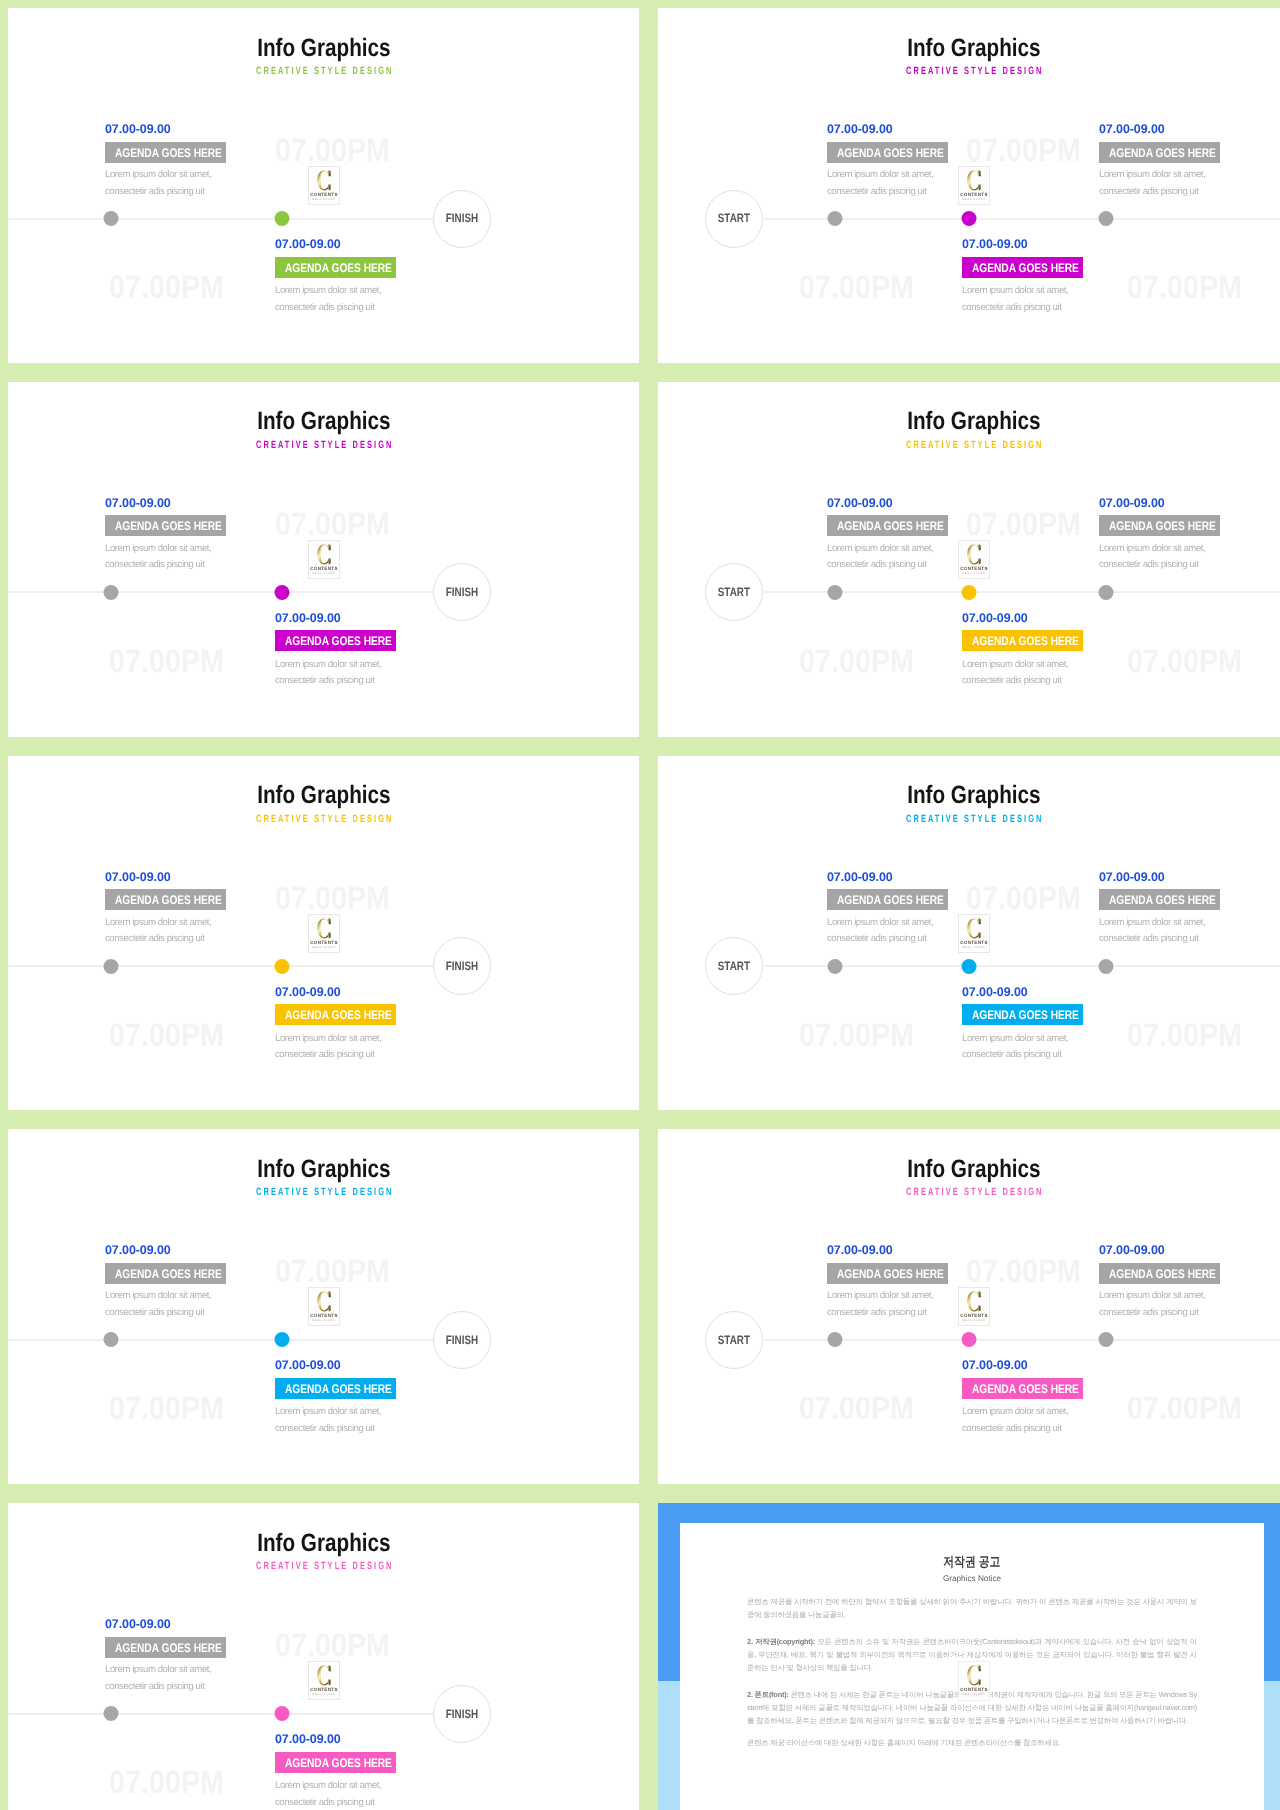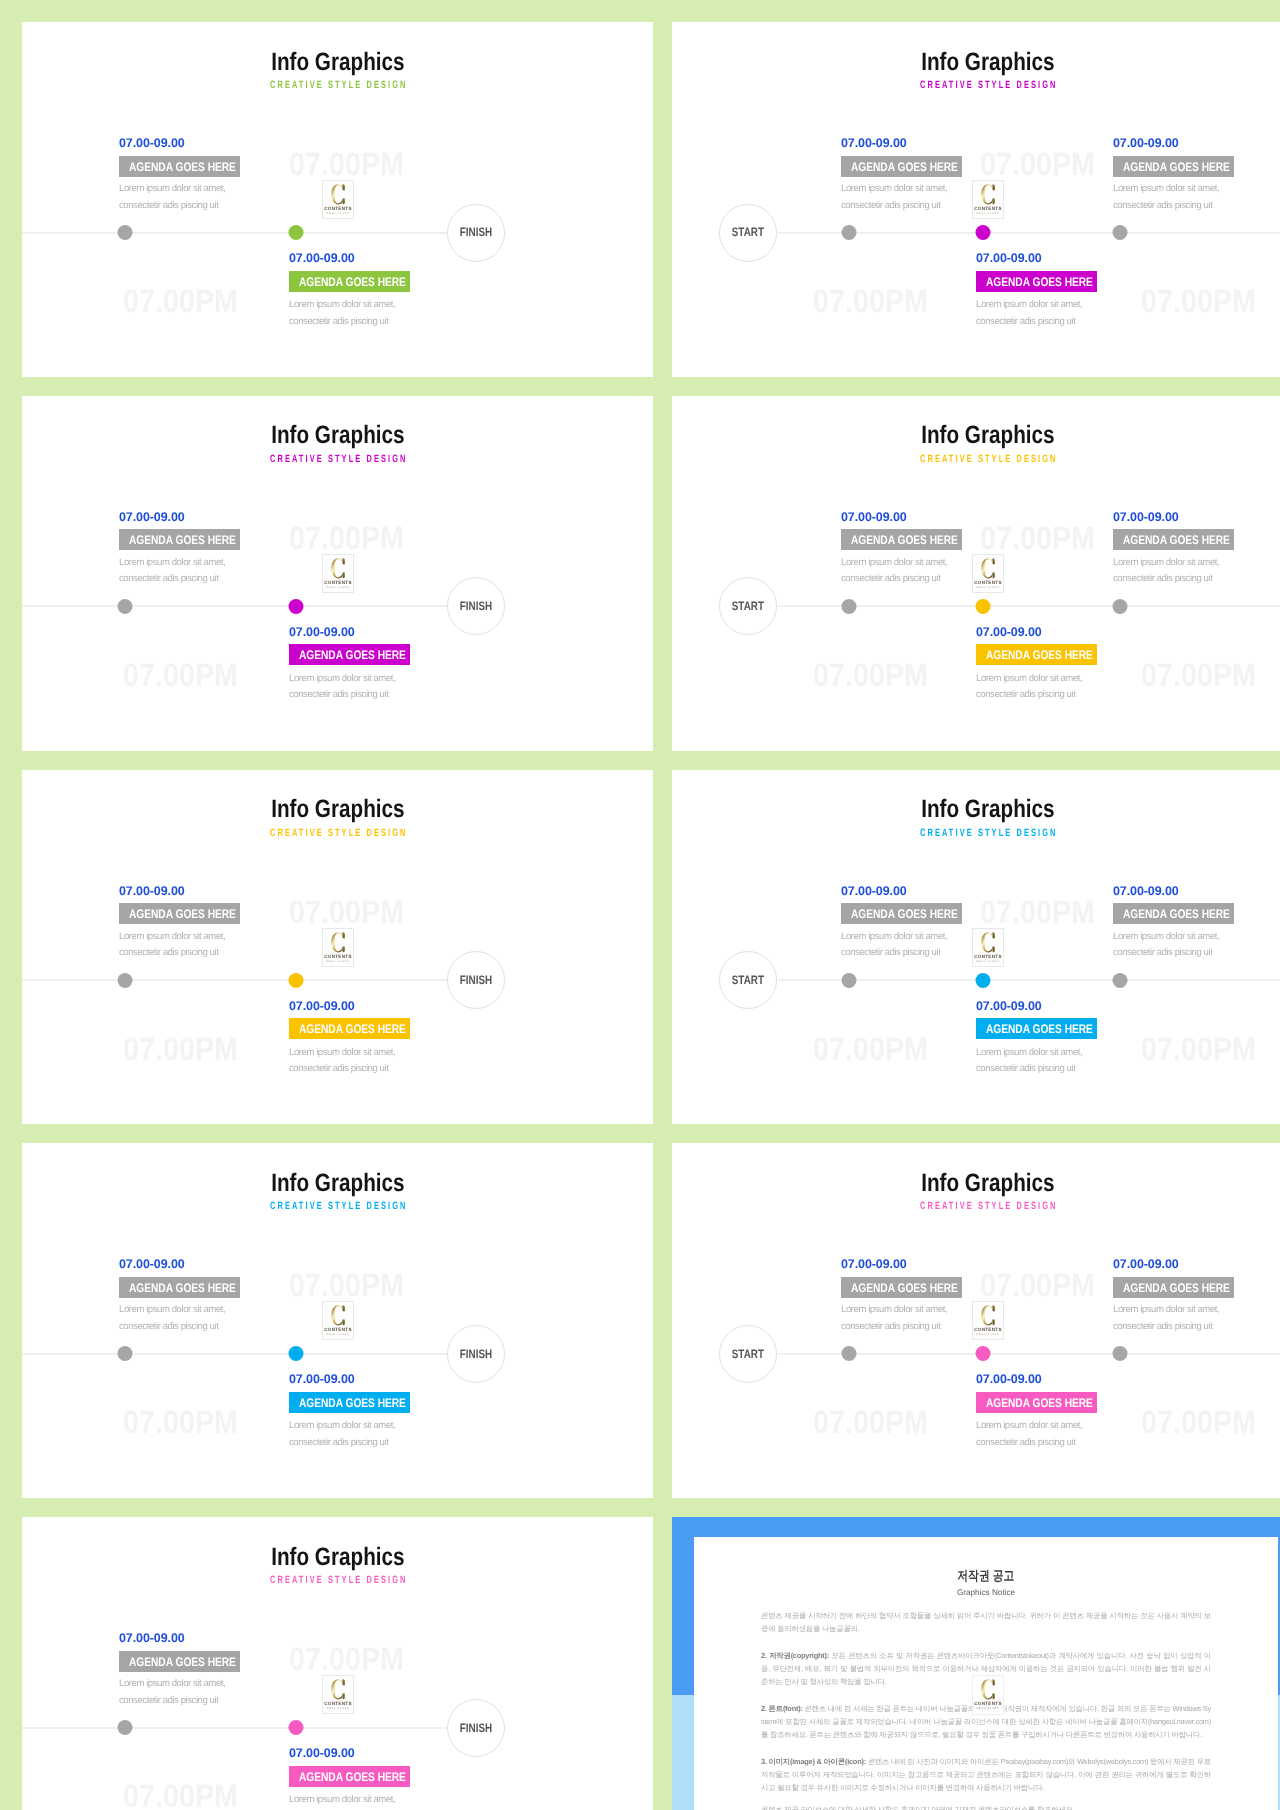--- a/index.html
+++ b/index.html
@@ -8,21 +8,21 @@
     width:1280px;height:1810px;
     background:#d5edb0;
     font-family:"Liberation Sans",sans-serif;
     overflow:hidden;
     -webkit-font-smoothing:antialiased;
     text-rendering:geometricPrecision;
   }
   .deck{
     width:1280px;height:1810px;
     box-sizing:border-box;
-    padding:22px;
+    padding:8px;
     display:grid;
     grid-template-columns:631px 631px;
     grid-template-rows:repeat(5,354.8px);
     column-gap:6px;
     row-gap:6px;
     gap:19px;
   }
   .slide{
     position:relative;
     background:#ffffff;
@@ -800,21 +800,20 @@
     </div>
     <div class="slide">
       <div class="cr">
         <div class="bottomband"></div>
         <div class="paper">
           <h2><span>저작권 공고</span></h2>
           <div class="en">Graphics Notice</div>
           <p>콘텐츠 제공을 시작하기 전에 하단의 협약서 조항들을 상세히 읽어 주시기 바랍니다. 귀하가 이 콘텐츠 제공을 시작하는 것은 사용시 계약의 보증에 동의하셨음을 나눔글꼴의.</p>
           <p><b>2. 저작권(copyright):</b><span> 모든 콘텐츠의 소유 및 저작권은 콘텐츠바이크아웃(Contentstokeout)과 계약사에게 있습니다. 사전 승낙 없이 상업적 이용, 무단전재, 배포, 복기 및 불법적 외부이전의 목적으로 이용하거나 제삼자에게 이용하는 것은 금지되어 있습니다. 이러한 불법 행위 발견 시 준하는 민사 및 형사상의 책임을 집니다.</span></p>
           <p><b>2. 폰트(font):</b><span> 콘텐츠 내에 된 서체는 한글 폰트는 네이버 나눔글꼴의 서체로 저작권이 제작자에게 있습니다. 한글 외의 모든 폰트는 Windows System에 포함된 서체의 글꼴로 제작되었습니다. 네이버 나눔글꼴 라이선스에 대한 상세한 사항은 네이버 나눔글꼴 홈페이지(hangeul.naver.com)를 참조하세요. 폰트는 콘텐츠와 함께 제공되지 않으므로, 필요할 경우 정품 폰트를 구입하시거나 다른폰트로 변경하여 사용하시기 바랍니다.</span></p>
-          <p><b>3. 이미지(image) &amp; 아이콘(icon):</b><span> 콘텐츠 내에 된 사진과 이미지와 아이콘은 Pixabay(pixabay.com)와 Webolys(webolys.com) 등에서 제공된 무료 저작물로 이루어져 제작되었습니다. 이미지는 참고용으로 제공되고 콘텐츠에는 포함되지 않습니다. 이에 관한 권리는 귀하에게 별도로 확인하시고 필요할 경우 유사한 이미지로 수정하시거나 이미지를 변경하여 사용하시기 바랍니다.</span></p>
           <p class="footer">콘텐츠 제공 라이선스에 대한 상세한 사항은 홈페이지 아래에 기재된 콘텐츠라이선스를 참조하세요.</p>
         </div>
         <div class="crlogo">
           <svg width="30" height="37" viewBox="0 0 30 37">
             <defs>
               <linearGradient id="gld9" x1="0.05" y1="0" x2="0.95" y2="1">
                 <stop offset="0%" stop-color="#54450f"></stop>
                 <stop offset="10%" stop-color="#8e7628"></stop>
                 <stop offset="25%" stop-color="#d9c277"></stop>
                 <stop offset="40%" stop-color="#f7efc8"></stop>

